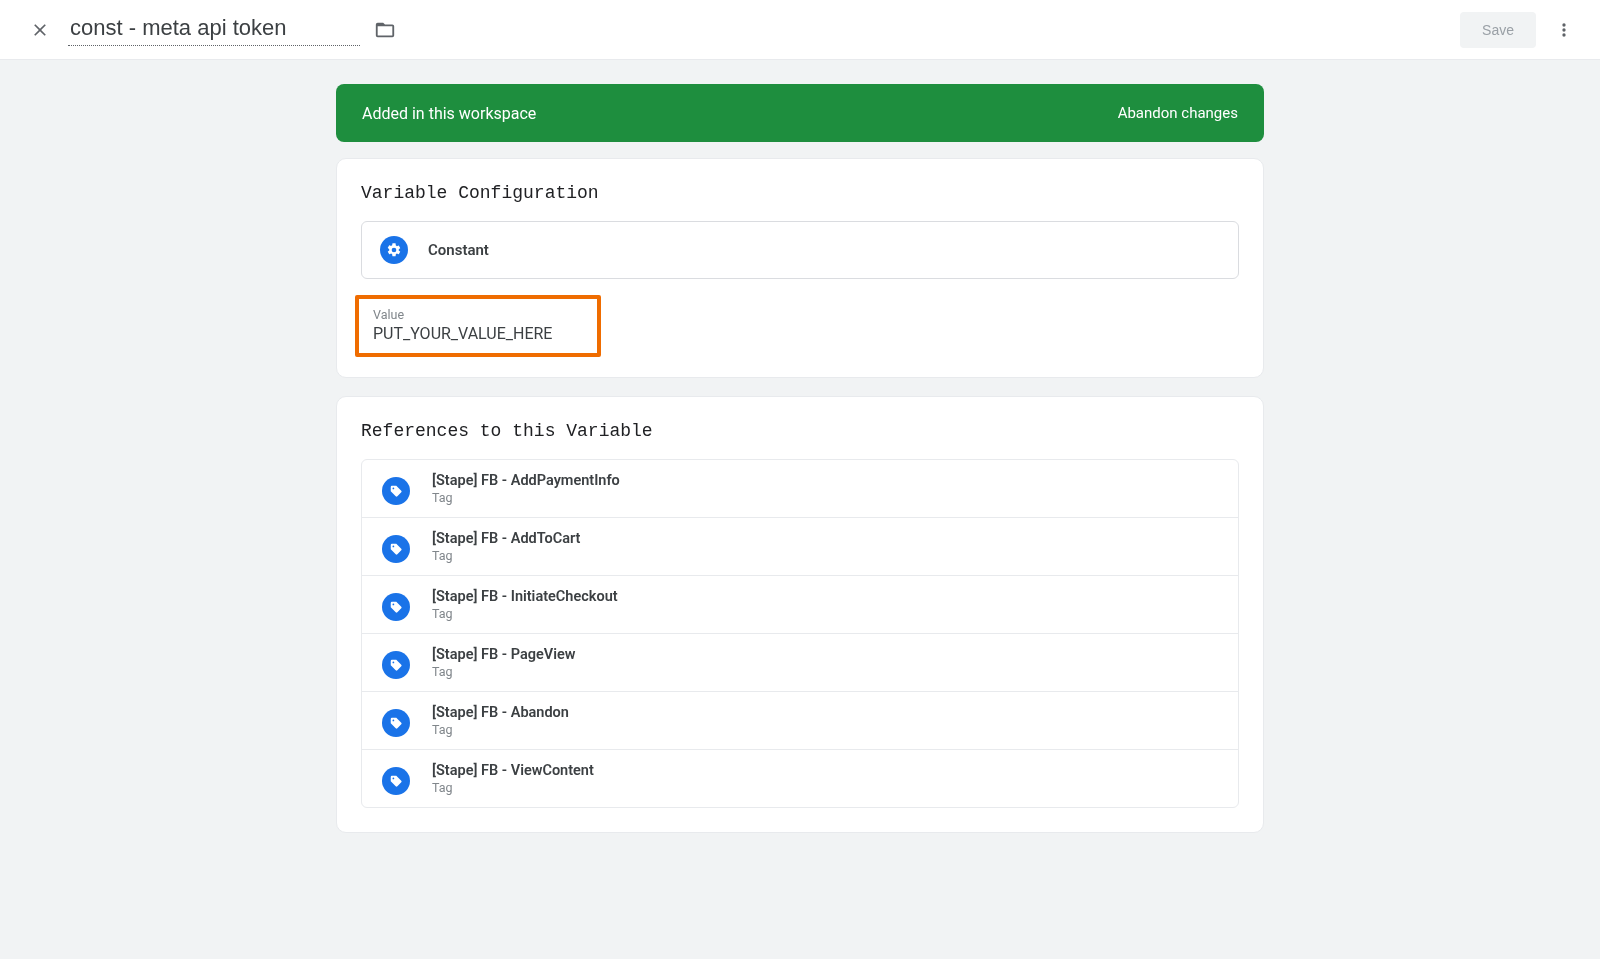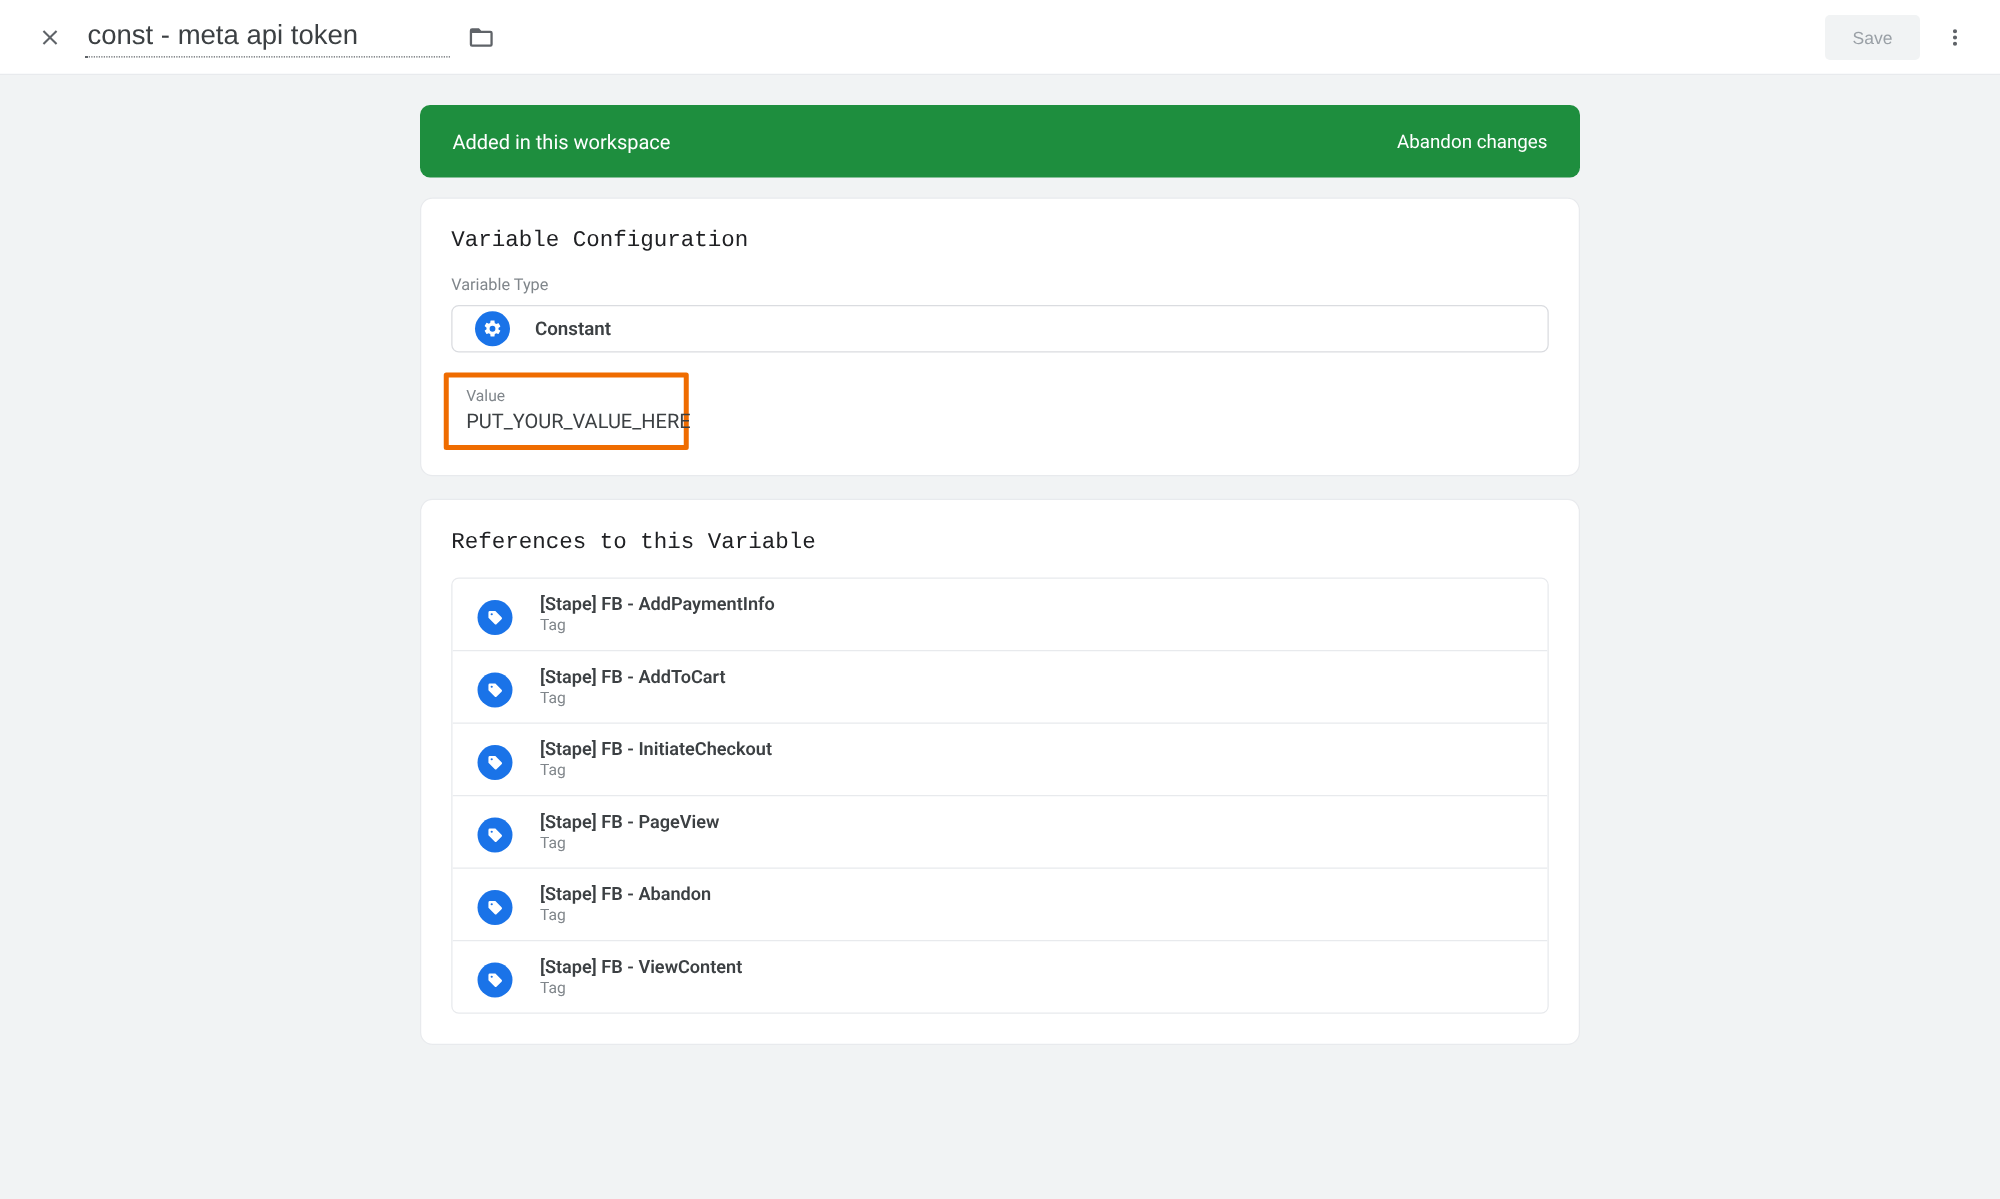--- a/index.html
+++ b/index.html
@@ -93,37 +93,37 @@
   }
   .card h2{
     font-size:18px;font-weight:400;margin:0 0 18px 0;color:#202124;font-family:Liberation Mono, monospace;
   }
   .subtle-label{
     font-size:13px;color:#80868b;margin-bottom:8px;
   }
   .type-tile{
     border:1px solid #dadce0;border-radius:6px;
     display:flex;align-items:center;
-    padding:4px 18px;
+    padding:14px 18px;
     cursor:pointer;
     margin-bottom:16px;
   }
   .blue-gear{
     width:28px;height:28px;border-radius:50%;background:#1a73e8;
     display:flex;align-items:center;justify-content:center;
     margin-right:20px;flex-shrink:0;
   }
   .blue-gear svg{width:16px;height:16px;fill:#fff;}
   .type-name{font-weight:600;font-size:15px;color:#3c4043;}
 
   .value-box{
     border:4px solid #ef6c00;
     border-radius:2px;
     padding:8px 14px 10px 14px;
-    width:196px;
+    width:246px;
     margin-left:-6px;
     margin-bottom:-4px;
   }
   .value-box .label{font-size:12.5px;color:#80868b;}
   .value-box .val{font-size:16px;color:#3c4043;margin-top:2px;}
 
   
   .ref-list{
     border:1px solid #e8eaed;border-radius:6px;overflow:hidden;
   }
@@ -171,21 +171,20 @@
 
   <div class="banner">
     <span>Added in this workspace</span>
     <span class="spacer"></span>
     <span class="abandon">Abandon changes</span>
   </div>
 
   <div class="card">
     <h2>Variable Configuration</h2>
 
-    <div class="subtle-label">Variable Type</div>
     <div class="type-tile">
       <div class="blue-gear">
         <svg viewBox="0 0 24 24">
             <path d="M19.14 12.94a7.14 7.14 0 0 0 .05-.94 7.14 7.14 0 0 0-.05-.94l2.03-1.58a.5.5 0 0 0 .12-.64l-1.92-3.32a.5.5 0 0 0-.6-.22l-2.39.96a7.03 7.03 0 0 0-1.62-.94l-.36-2.54A.5.5 0 0 0 13.9 2h-3.8a.5.5 0 0 0-.5.42l-.36 2.54a7.03 7.03 0 0 0-1.62.94l-2.39-.96a.5.5 0 0 0-.6.22L2.71 8.48a.5.5 0 0 0 .12.64l2.03 1.58a7.14 7.14 0 0 0-.05.94 7.14 7.14 0 0 0 .05.94l-2.03 1.58a.5.5 0 0 0-.12.64l1.92 3.32a.5.5 0 0 0 .6.22l2.39-.96a7.03 7.03 0 0 0 1.62.94l.36 2.54a.5.5 0 0 0 .5.42h3.8a.5.5 0 0 0 .5-.42l.36-2.54a7.03 7.03 0 0 0 1.62-.94l2.39.96a.5.5 0 0 0 .6-.22l1.92-3.32a.5.5 0 0 0-.12-.64zM12 15.5A3.5 3.5 0 1 1 15.5 12 3.5 3.5 0 0 1 12 15.5z"></path>
           </svg>
       </div>
       <div class="type-name">Constant</div>
     </div>
 
     <div class="value-box">

